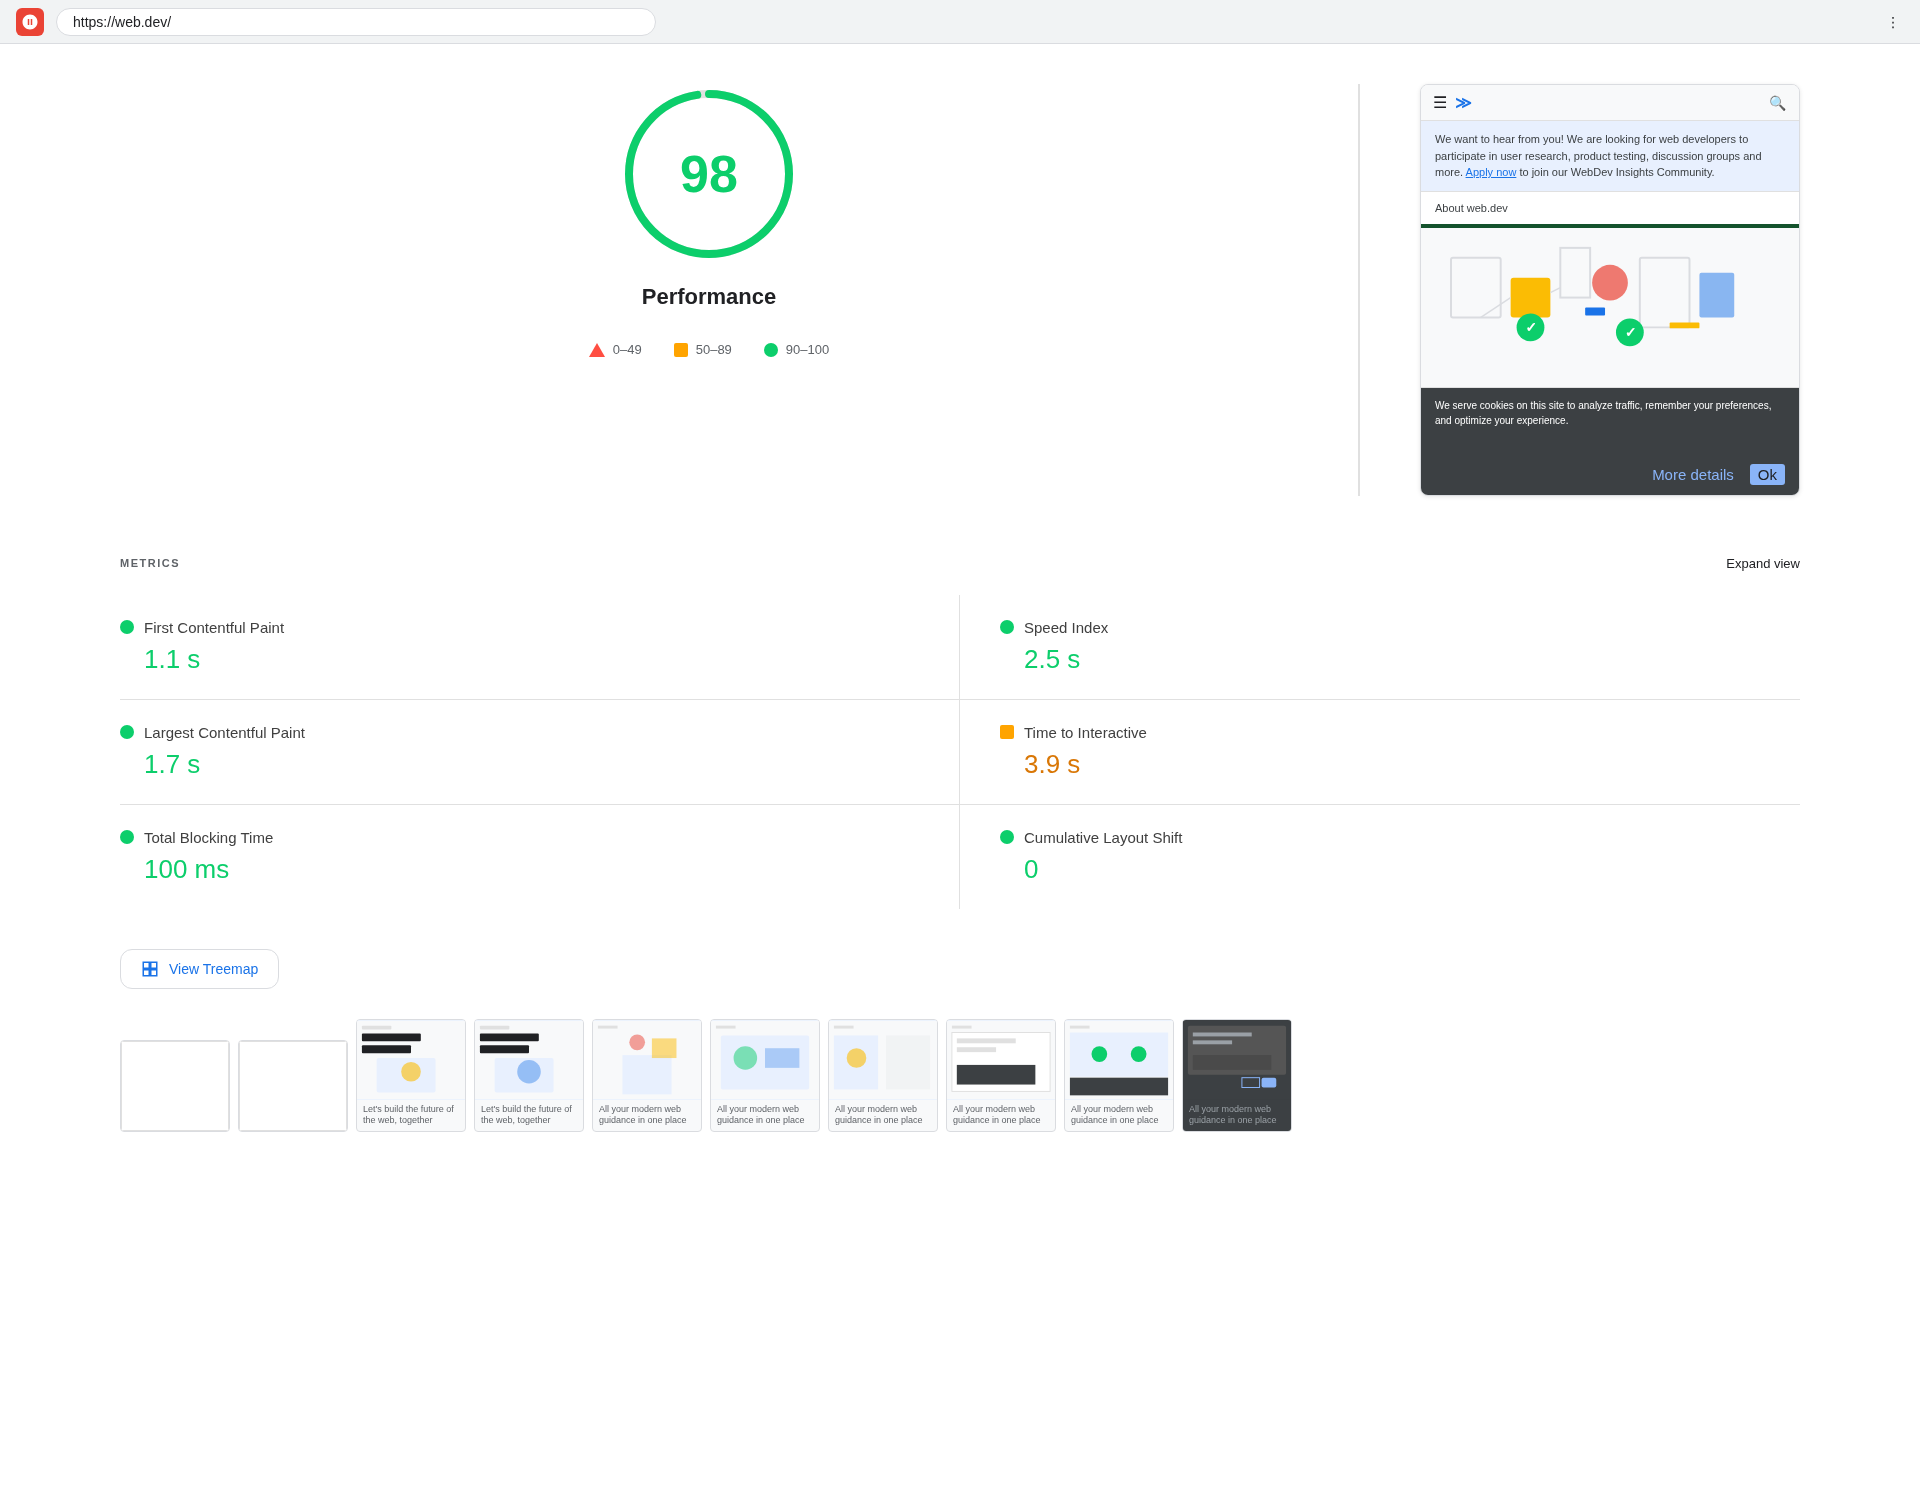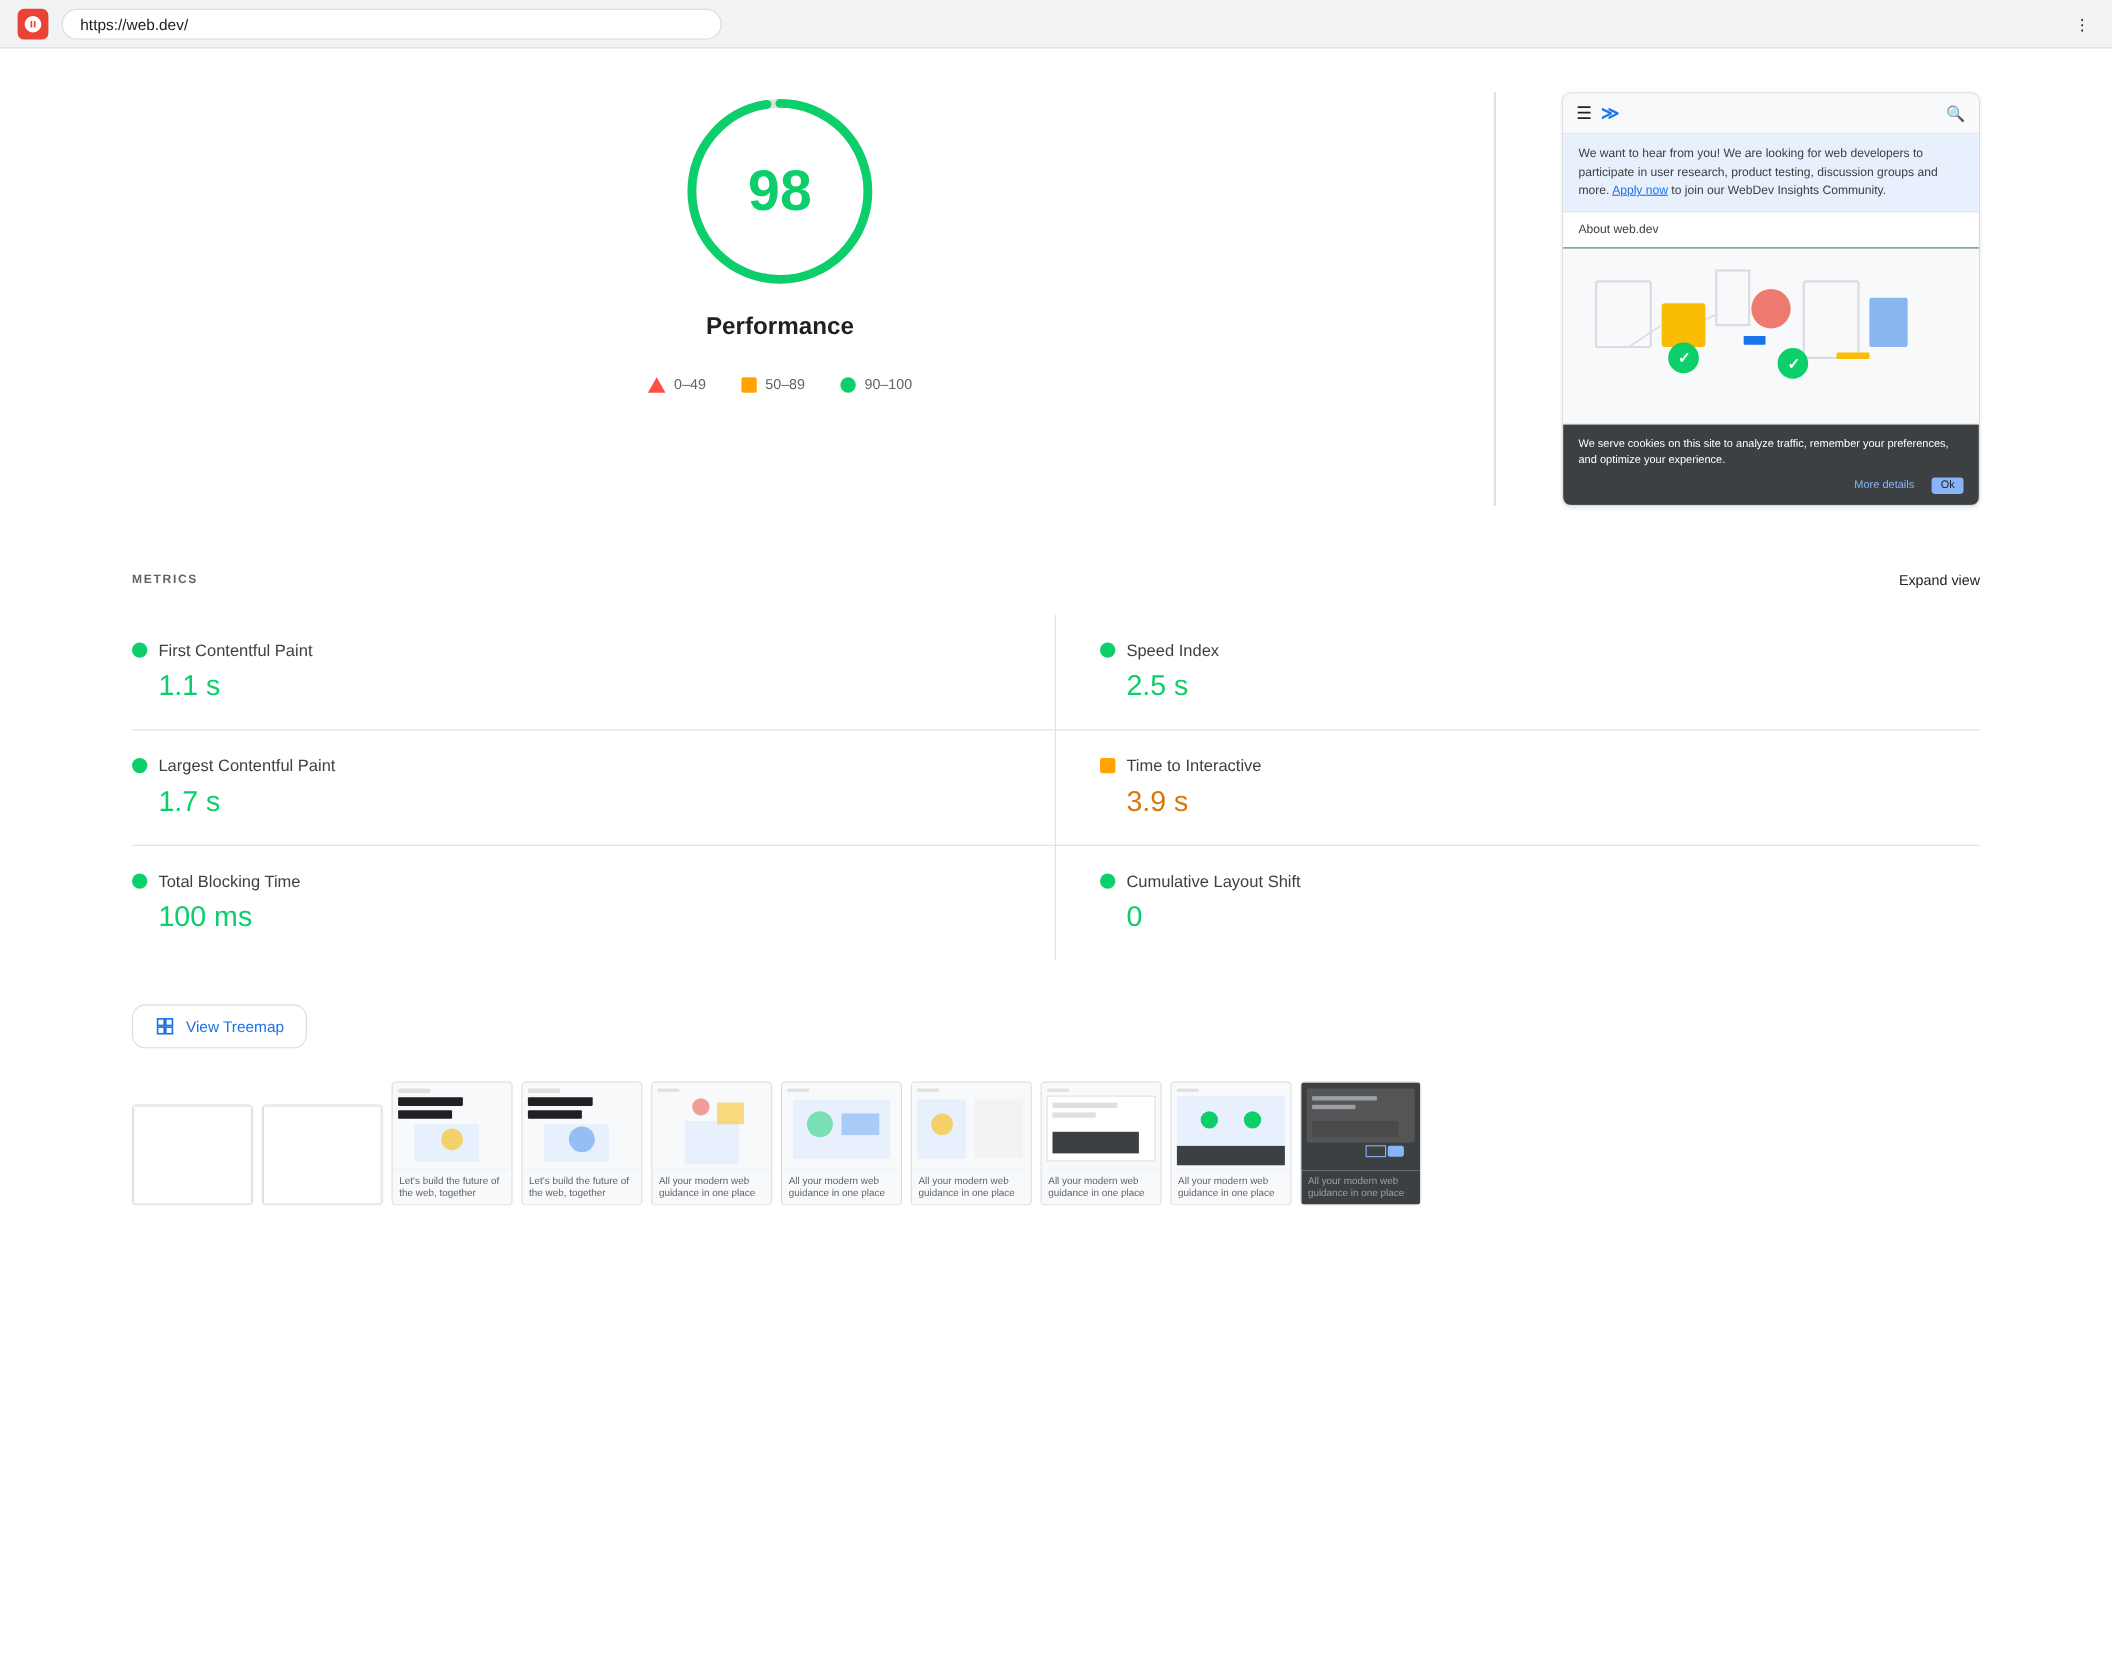--- a/index.html
+++ b/index.html
@@ -200,21 +200,21 @@
 
     .screenshot-banner a {
       color: #1a73e8;
     }
 
     .screenshot-about {
       padding: 10px 14px;
       font-size: 11px;
       color: #3c4043;
       font-weight: 500;
-      border-bottom: 1px solid #14532d;
+      border-bottom: 4px solid #14532d;
     }
 
     .screenshot-illustration {
       background: #f8f9fa;
       height: 160px;
       display: flex;
       align-items: center;
       justify-content: center;
       border-bottom: 1px solid #e0e0e0;
       overflow: hidden;
@@ -236,25 +236,26 @@
     }
 
     .cookie-actions {
       display: flex;
       justify-content: flex-end;
       gap: 8px;
       margin-top: 4px;
     }
 
     .cookie-btn {
-      font-size: 10px;
+      font-size: 15px;
       padding: 2px 8px;
       border: none;
       cursor: pointer;
       border-radius: 3px;
+      margin-top: 28px;
     }
 
     .cookie-btn.details {
       background: transparent;
       color: #8ab4f8;
     }
 
     .cookie-btn.ok {
       background: #8ab4f8;
       color: #202124;

